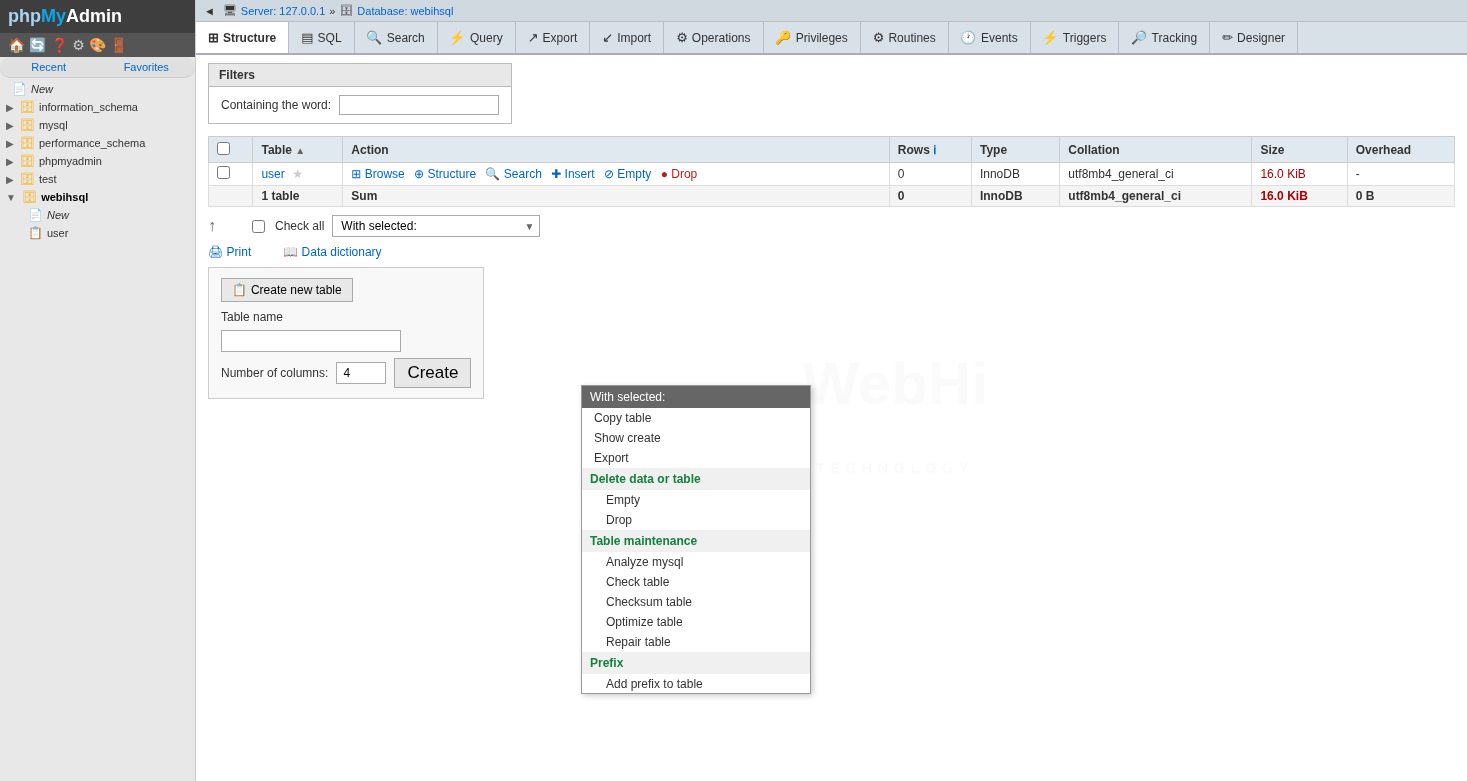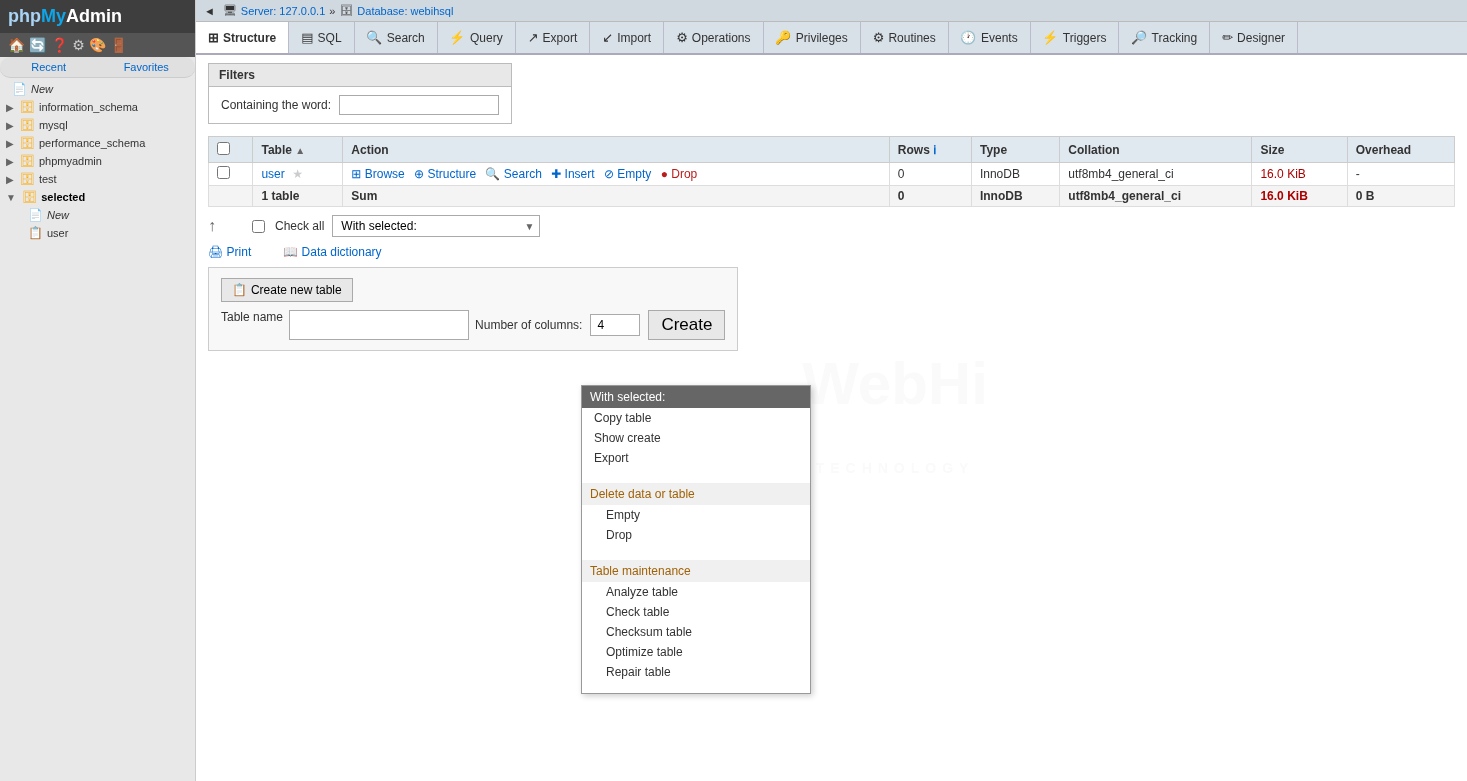--- a/index.html
+++ b/index.html
@@ -68,29 +68,29 @@
     #check-all-cb { margin-right: 2px; }
     .with-selected-wrapper { position: relative; display: inline-block; }
     #with-selected-select { padding: 3px 20px 3px 8px; font-size: 12px; border: 1px solid #aaa; min-width: 150px; appearance: none; background: #fff; cursor: pointer; }
     .select-arrow { position: absolute; right: 6px; top: 50%; transform: translateY(-50%); pointer-events: none; font-size: 10px; color: #666; }
 
     
     #dropdown-menu { position: absolute; top: 330px; left: 385px; background: #fff; border: 1px solid #999; width: 230px; z-index: 100; box-shadow: 2px 2px 6px rgba(0,0,0,0.2); font-size: 12px; overflow-y: auto; max-height: 320px; }
     .dd-header { background: #666; color: #fff; padding: 4px 8px; font-size: 12px; }
     .dd-item { padding: 3px 12px; cursor: pointer; color: #333; }
     .dd-item.indent { padding-left: 24px; }
-    .dd-group { padding: 4px 8px; font-weight: normal; color: #a16207; background: #f0f0f0; margin-top: 15px; }
+    .dd-group { padding: 4px 8px; font-weight: bold; color: #15803d; background: #f0f0f0; }
 
     
     #bottom-controls { margin-top: 8px; }
     #bottom-links { display: flex; gap: 32px; margin-bottom: 8px; }
     #bottom-links a { color: #06c; text-decoration: none; font-size: 12px; }
     #create-table-section { border: 1px solid #ccc; padding: 10px 12px; display: inline-block; background: #f8f8f8; }
     #create-table-btn { background: #e8e8e8; border: 1px solid #aaa; padding: 4px 10px; cursor: pointer; font-size: 12px; display: flex; align-items: center; gap: 4px; margin-bottom: 8px; }
-    #create-table-form { display: flex; flex-direction: row; gap: 6px; }
+    #create-table-form { display: flex; flex-direction: column; gap: 6px; }
     #create-table-form label { font-size: 12px; }
     #table-name-input { border: 1px solid #aaa; padding: 3px 6px; font-size: 12px; width: 180px; }
     #num-columns-row { display: flex; align-items: center; gap: 8px; font-size: 12px; }
     #num-columns-input { border: 1px solid #aaa; padding: 3px 6px; width: 50px; font-size: 12px; }
     #create-btn { background: #e8e8e8; border: 1px solid #aaa; padding: 4px 12px; cursor: pointer; font-size: 17px; }
 
     
     #watermark { position: absolute; top: 50%; left: 55%; transform: translate(-50%, -50%); opacity: 0.15; pointer-events: none; text-align: center; }
 
     
@@ -153,21 +153,21 @@
 
       <div class="tree-item tree-db">
         <span class="collapse-icon">▶</span>
         <span class="tree-icon db-icon">🗄</span>
         <span class="tree-label">test</span>
       </div>
 
       <div class="tree-item tree-db active-db">
         <span class="collapse-icon">▼</span>
         <span class="tree-icon db-icon">🗄</span>
-        <span class="tree-label">selected</span>
+        <span class="tree-label">webihsql</span>
       </div>
 
       <div class="tree-item new-item" style="padding-left: 28px;">
         <span class="tree-icon">📄</span>
         <span class="tree-label">New</span>
       </div>
       <div class="tree-item" style="padding-left: 28px;">
         <span class="tree-icon table-icon">📋</span>
         <span class="tree-label">user</span>
       </div>
@@ -332,21 +332,21 @@
       <div id="dropdown-menu">
         <div class="dd-header">With selected:</div>
         <div id="dd-scrollable" style="overflow-y: auto; max-height: 285px;">
           <div class="dd-item">Copy table</div>
           <div class="dd-item">Show create</div>
           <div class="dd-item">Export</div>
           <div class="dd-group">Delete data or table</div>
           <div class="dd-item indent">Empty</div>
           <div class="dd-item indent">Drop</div>
           <div class="dd-group">Table maintenance</div>
-          <div class="dd-item indent">Analyze table</div>
+          <div class="dd-item indent">Analyze mysql</div>
           <div class="dd-item indent">Check table</div>
           <div class="dd-item indent">Checksum table</div>
           <div class="dd-item indent">Optimize table</div>
           <div class="dd-item indent" style="">Repair table</div>
           <div class="dd-group">Prefix</div>
           <div class="dd-item indent">Add prefix to table</div>
 
         </div>
       </div>
 

